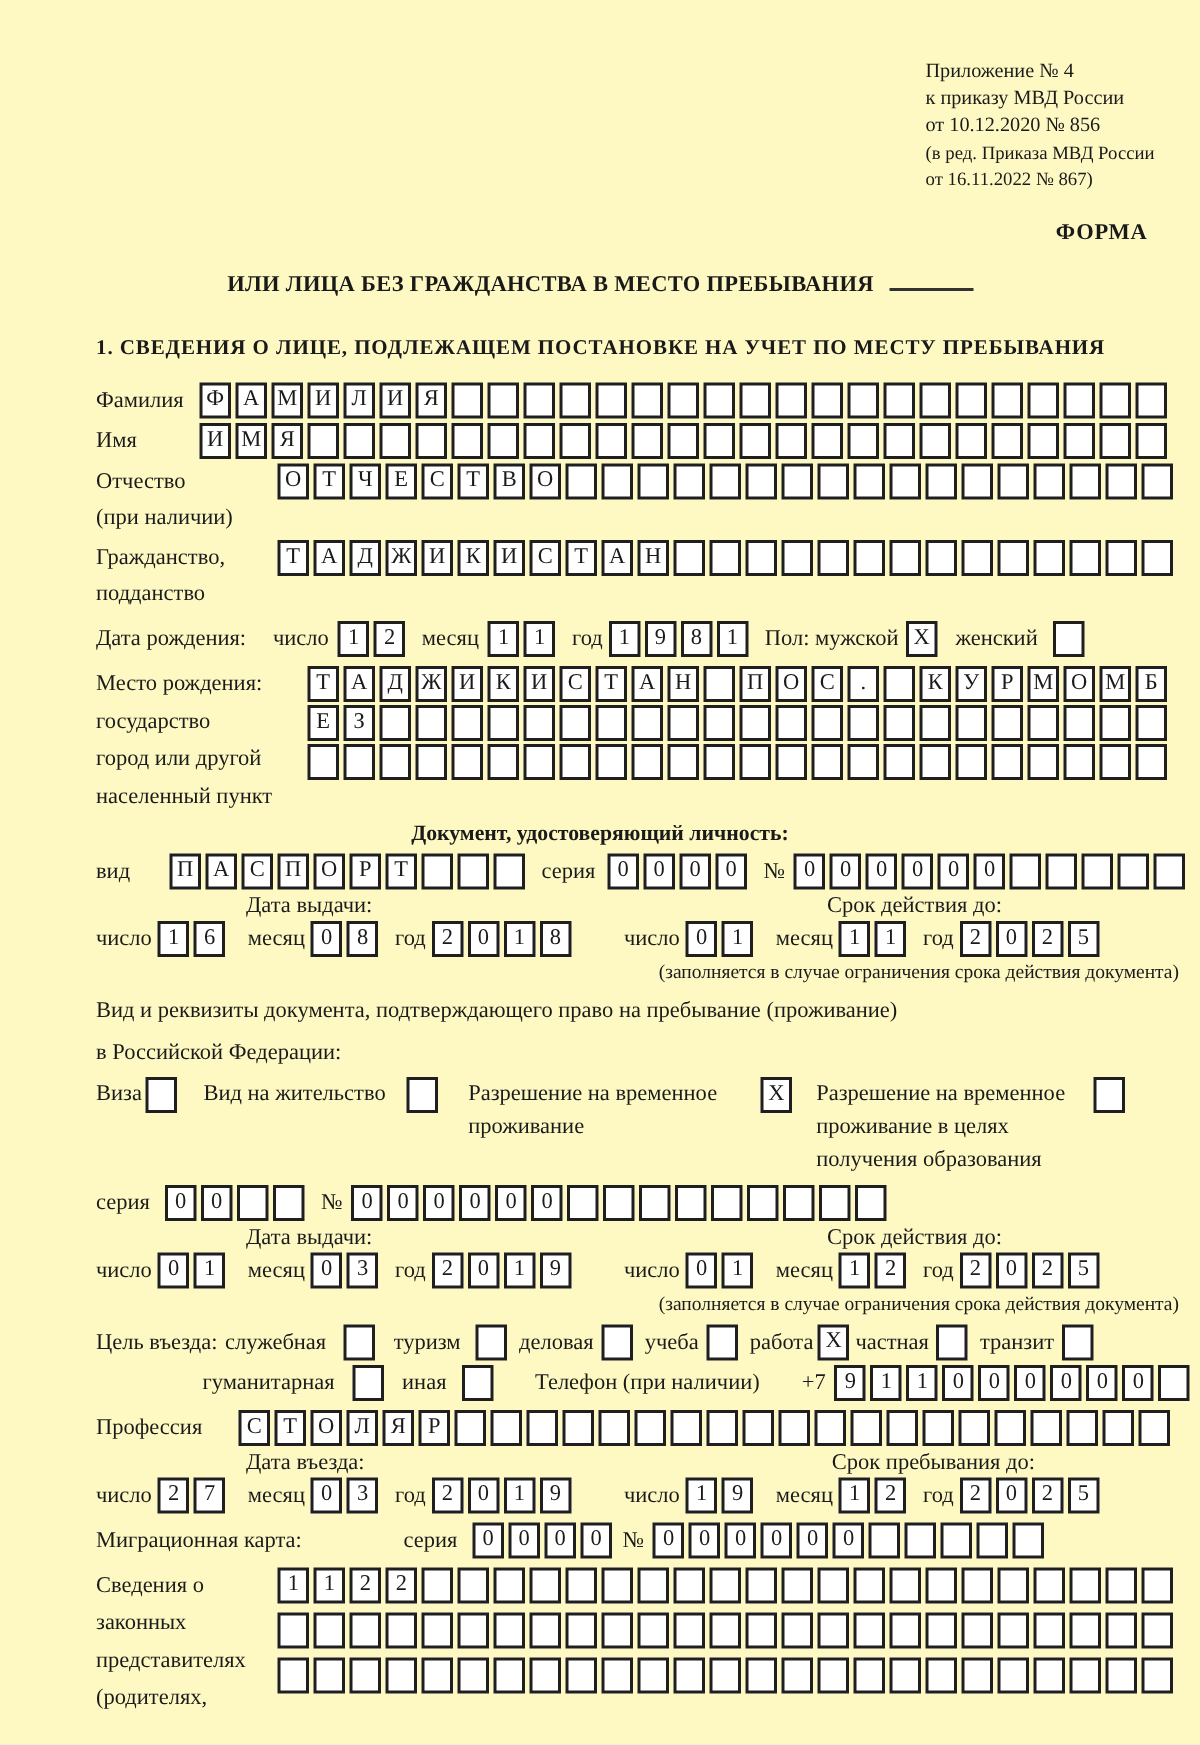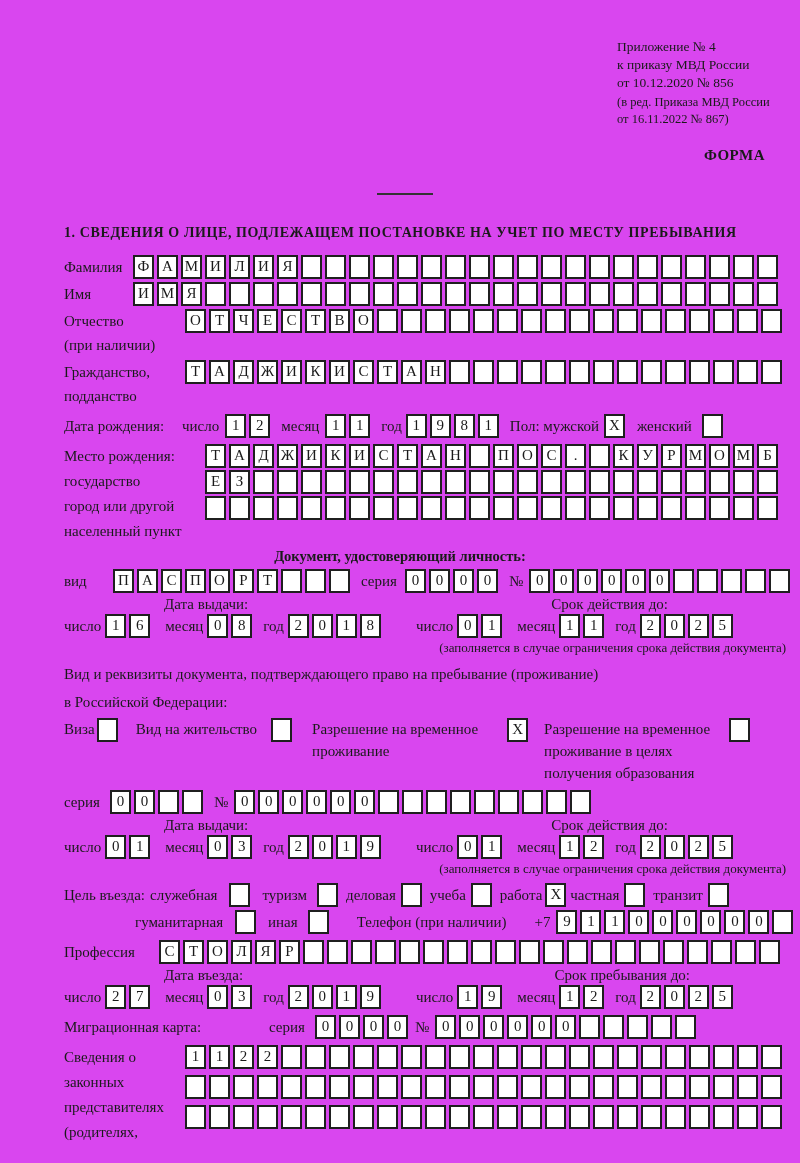--- a/index.html
+++ b/index.html
@@ -1,17 +1,17 @@
 <!DOCTYPE html>
 <html><head>
 <meta charset="utf-8">
 <style>
   html,body{margin:0;padding:0;background:#e9e9e9;}
   .page{
-    width:800px;height:1163px;background:#d946ef;color:#1a1a1a;
+    width:800px;height:1163px;background:#fef9c3;color:#1a1a1a;
     font-family:"Liberation Serif","DejaVu Serif",serif;
     position:relative;overflow:hidden;box-sizing:border-box;
     padding-top:38px;
   }
   .hdr-block{margin-left:617px;font-size:13.5px;line-height:1.32;}
   .hdr-amend{margin-left:617px;font-size:12.5px;line-height:1.3;margin-top:3px;}
   .forma{font-weight:bold;font-size:15px;text-align:right;padding-right:35px;margin-top:20px;letter-spacing:.5px;}
   .title{font-weight:bold;font-size:15px;text-align:center;line-height:21px;margin-top:16px;letter-spacing:.2px;}
   .title-underline{display:inline-block;width:56px;border-bottom:2px solid #333;margin-left:10px;vertical-align:baseline;}
   .sec-heading{font-weight:bold;font-size:14px;letter-spacing:.6px;padding-left:64px;margin-top:24px;margin-bottom:14px;white-space:nowrap;}
@@ -57,21 +57,21 @@
     <div>к приказу МВД России</div>
     <div>от 10.12.2020 № 856</div>
   </div>
   <div class="hdr-amend">
     <div>(в ред. Приказа МВД России</div>
     <div>от 16.11.2022 № 867)</div>
   </div>
   <div class="forma">ФОРМА</div>
 
   <div class="title">
-    <div><span class="title-underline"></span></div>
+    <div><span>ИЛИ ЛИЦА БЕЗ ГРАЖДАНСТВА В МЕСТО ПРЕБЫВАНИЯ</span><span class="title-underline"></span></div>
   </div>
 
   <div class="sec-heading">1. СВЕДЕНИЯ О ЛИЦЕ, ПОДЛЕЖАЩЕМ ПОСТАНОВКЕ НА УЧЕТ ПО МЕСТУ ПРЕБЫВАНИЯ</div>
 
   <div class="row">
     <span class="lbl" style="width:69px">Фамилия</span>
     <span class="cells">
         <span class="cell">Ф</span>
         <span class="cell">А</span>
         <span class="cell">М</span>

